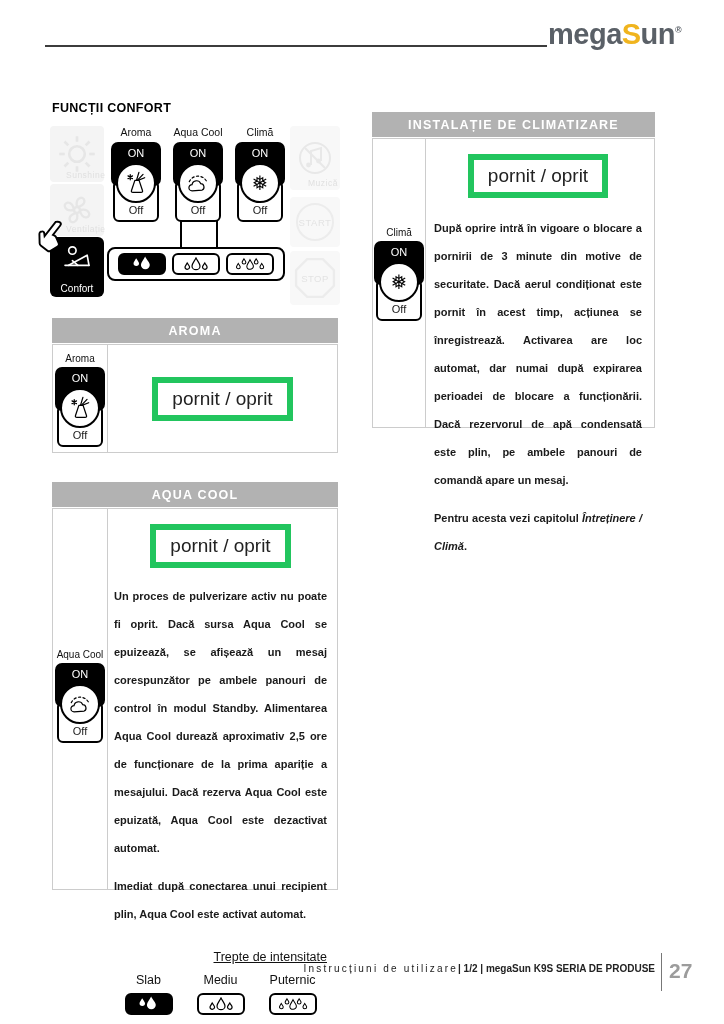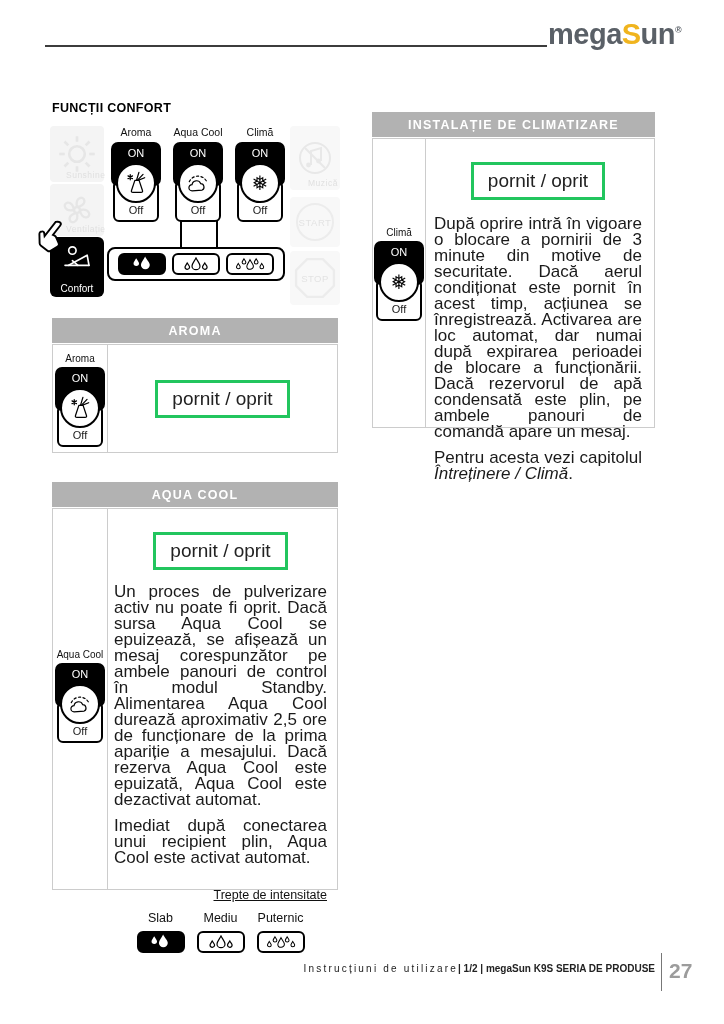--- a/index.html
+++ b/index.html
@@ -55,38 +55,38 @@
   .drop-btn.active{background:#000;}
 
   
   .section{position:absolute;}
   .sec-header{height:25px;background:#b2b2b2;color:#fff;font-weight:bold;font-size:12.5px;letter-spacing:1.2px;
               display:flex;align-items:center;justify-content:center;}
   .sec-body{border:1px solid #ccc;margin-top:1px;display:flex;background:#fff;box-sizing:border-box;}
   .icon-cell{border-right:1px solid #ccc;flex-shrink:0;display:flex;flex-direction:column;align-items:center;box-sizing:border-box;}
   .cell-label{font-size:10px;color:#111;}
   .content-cell{flex:1;box-sizing:border-box;}
-  .pornit-box{display:table;margin:9px auto;border:3px solid #22c55e;padding:5px 14px;font-size:19px;color:#222;background:#fff;}
-  .para{font-size:17px;line-height:16px;text-align:justify;color:#1a1a1a;}
+  .pornit-box{display:table;margin:1px auto;border:6px solid #22c55e;padding:5px 14px;font-size:19px;color:#222;background:#fff;}
+  .para{font-size:11px;line-height:28px;text-align:justify;color:#1a1a1a;font-weight:bold;}
 
   #sec-aroma{left:52px;top:318px;width:286px;}
   #sec-aroma .sec-body{height:109px;}
   #sec-aroma .icon-cell{width:55px;}
   #sec-aroma .cell-label{margin:8px 0 3px;}
   #sec-aroma .content-cell{display:flex;align-items:center;justify-content:center;}
 
   #sec-aqua{left:52px;top:482px;width:286px;}
   #sec-aqua .sec-body{height:382px;}
   #sec-aqua .icon-cell{width:55px;}
   #sec-aqua .cell-label{margin:140px 0 3px;}
   #sec-aqua .content-cell{padding:14px 10px 10px 6px;}
   #sec-aqua .para1{margin-top:14px;}
   #sec-aqua .para2{margin-top:10px;}
   .intensity-title{text-align:right;text-decoration:underline;font-size:12.5px;margin-top:22px;color:#111;}
-  .levels{display:flex;justify-content:center;margin-top:9px;}
+  .levels{display:flex;justify-content:center;gap:12px;margin-top:9px;}
   .level{display:flex;flex-direction:column;align-items:center;width:60px;}
   .level-label{font-size:12.5px;margin-bottom:6px;color:#111;}
 
   #sec-climate{left:372px;top:112px;width:283px;}
   #sec-climate .sec-body{height:290px;}
   #sec-climate .icon-cell{width:53px;}
   #sec-climate .cell-label{margin:88px 0 3px;}
   #sec-climate .content-cell{padding:14px 12px 10px 8px;}
   #sec-climate .para1{margin-top:16px;}
   #sec-climate .para2{margin-top:10px;}

